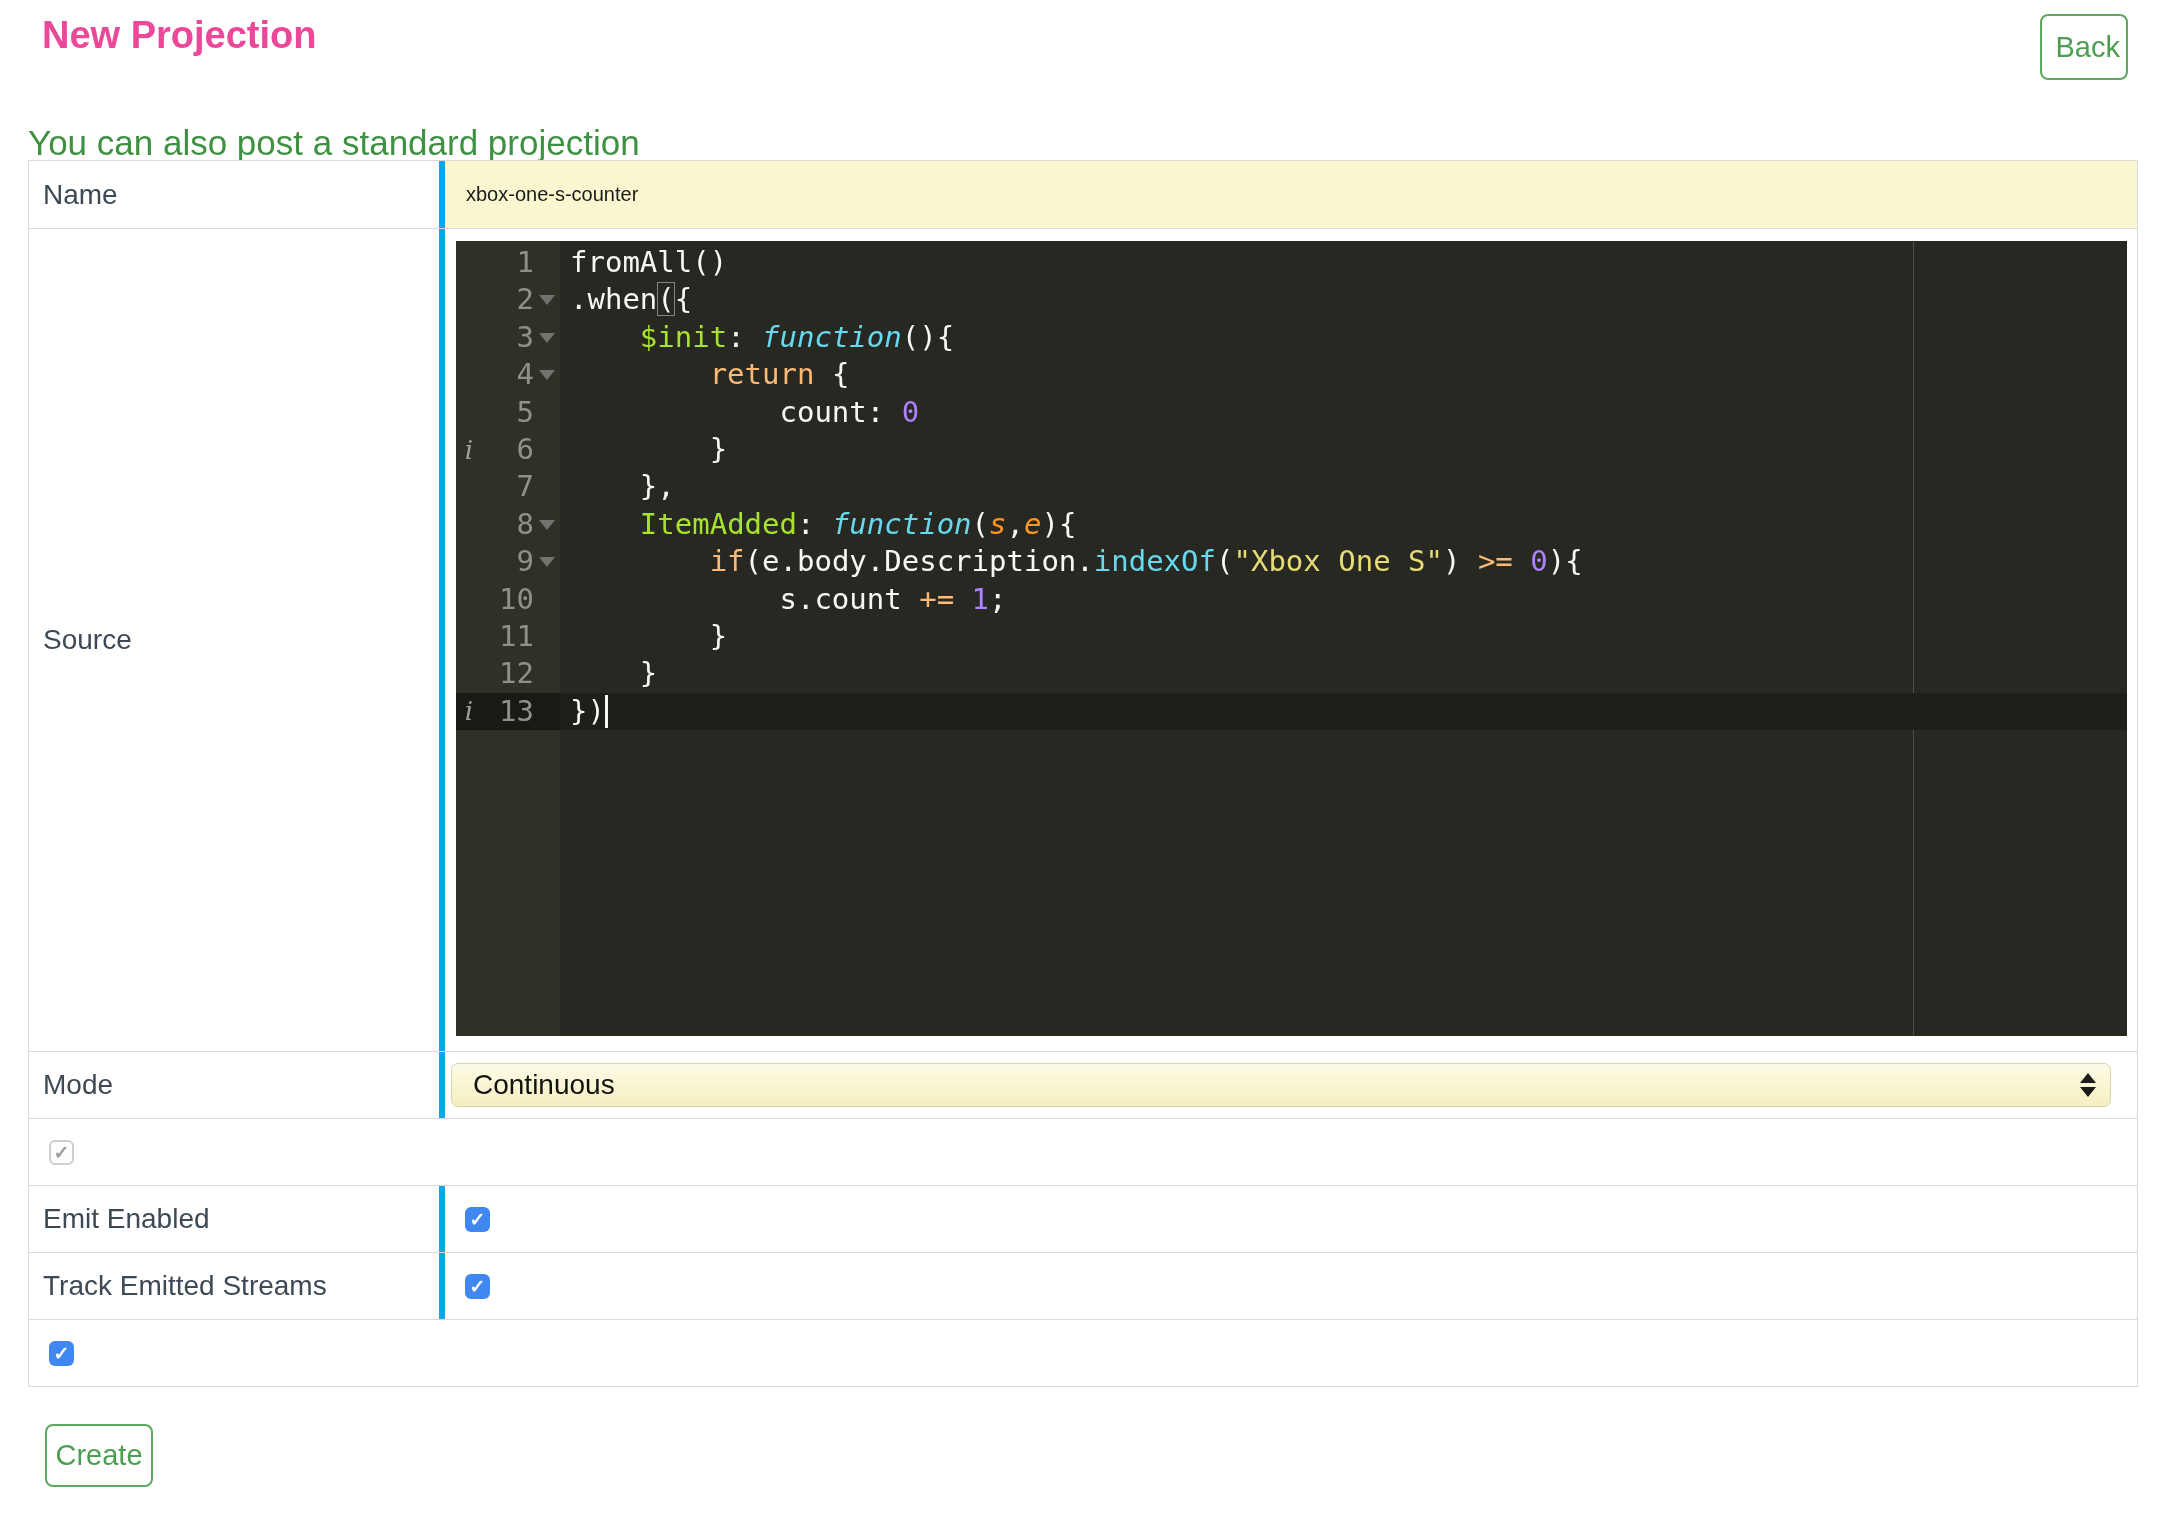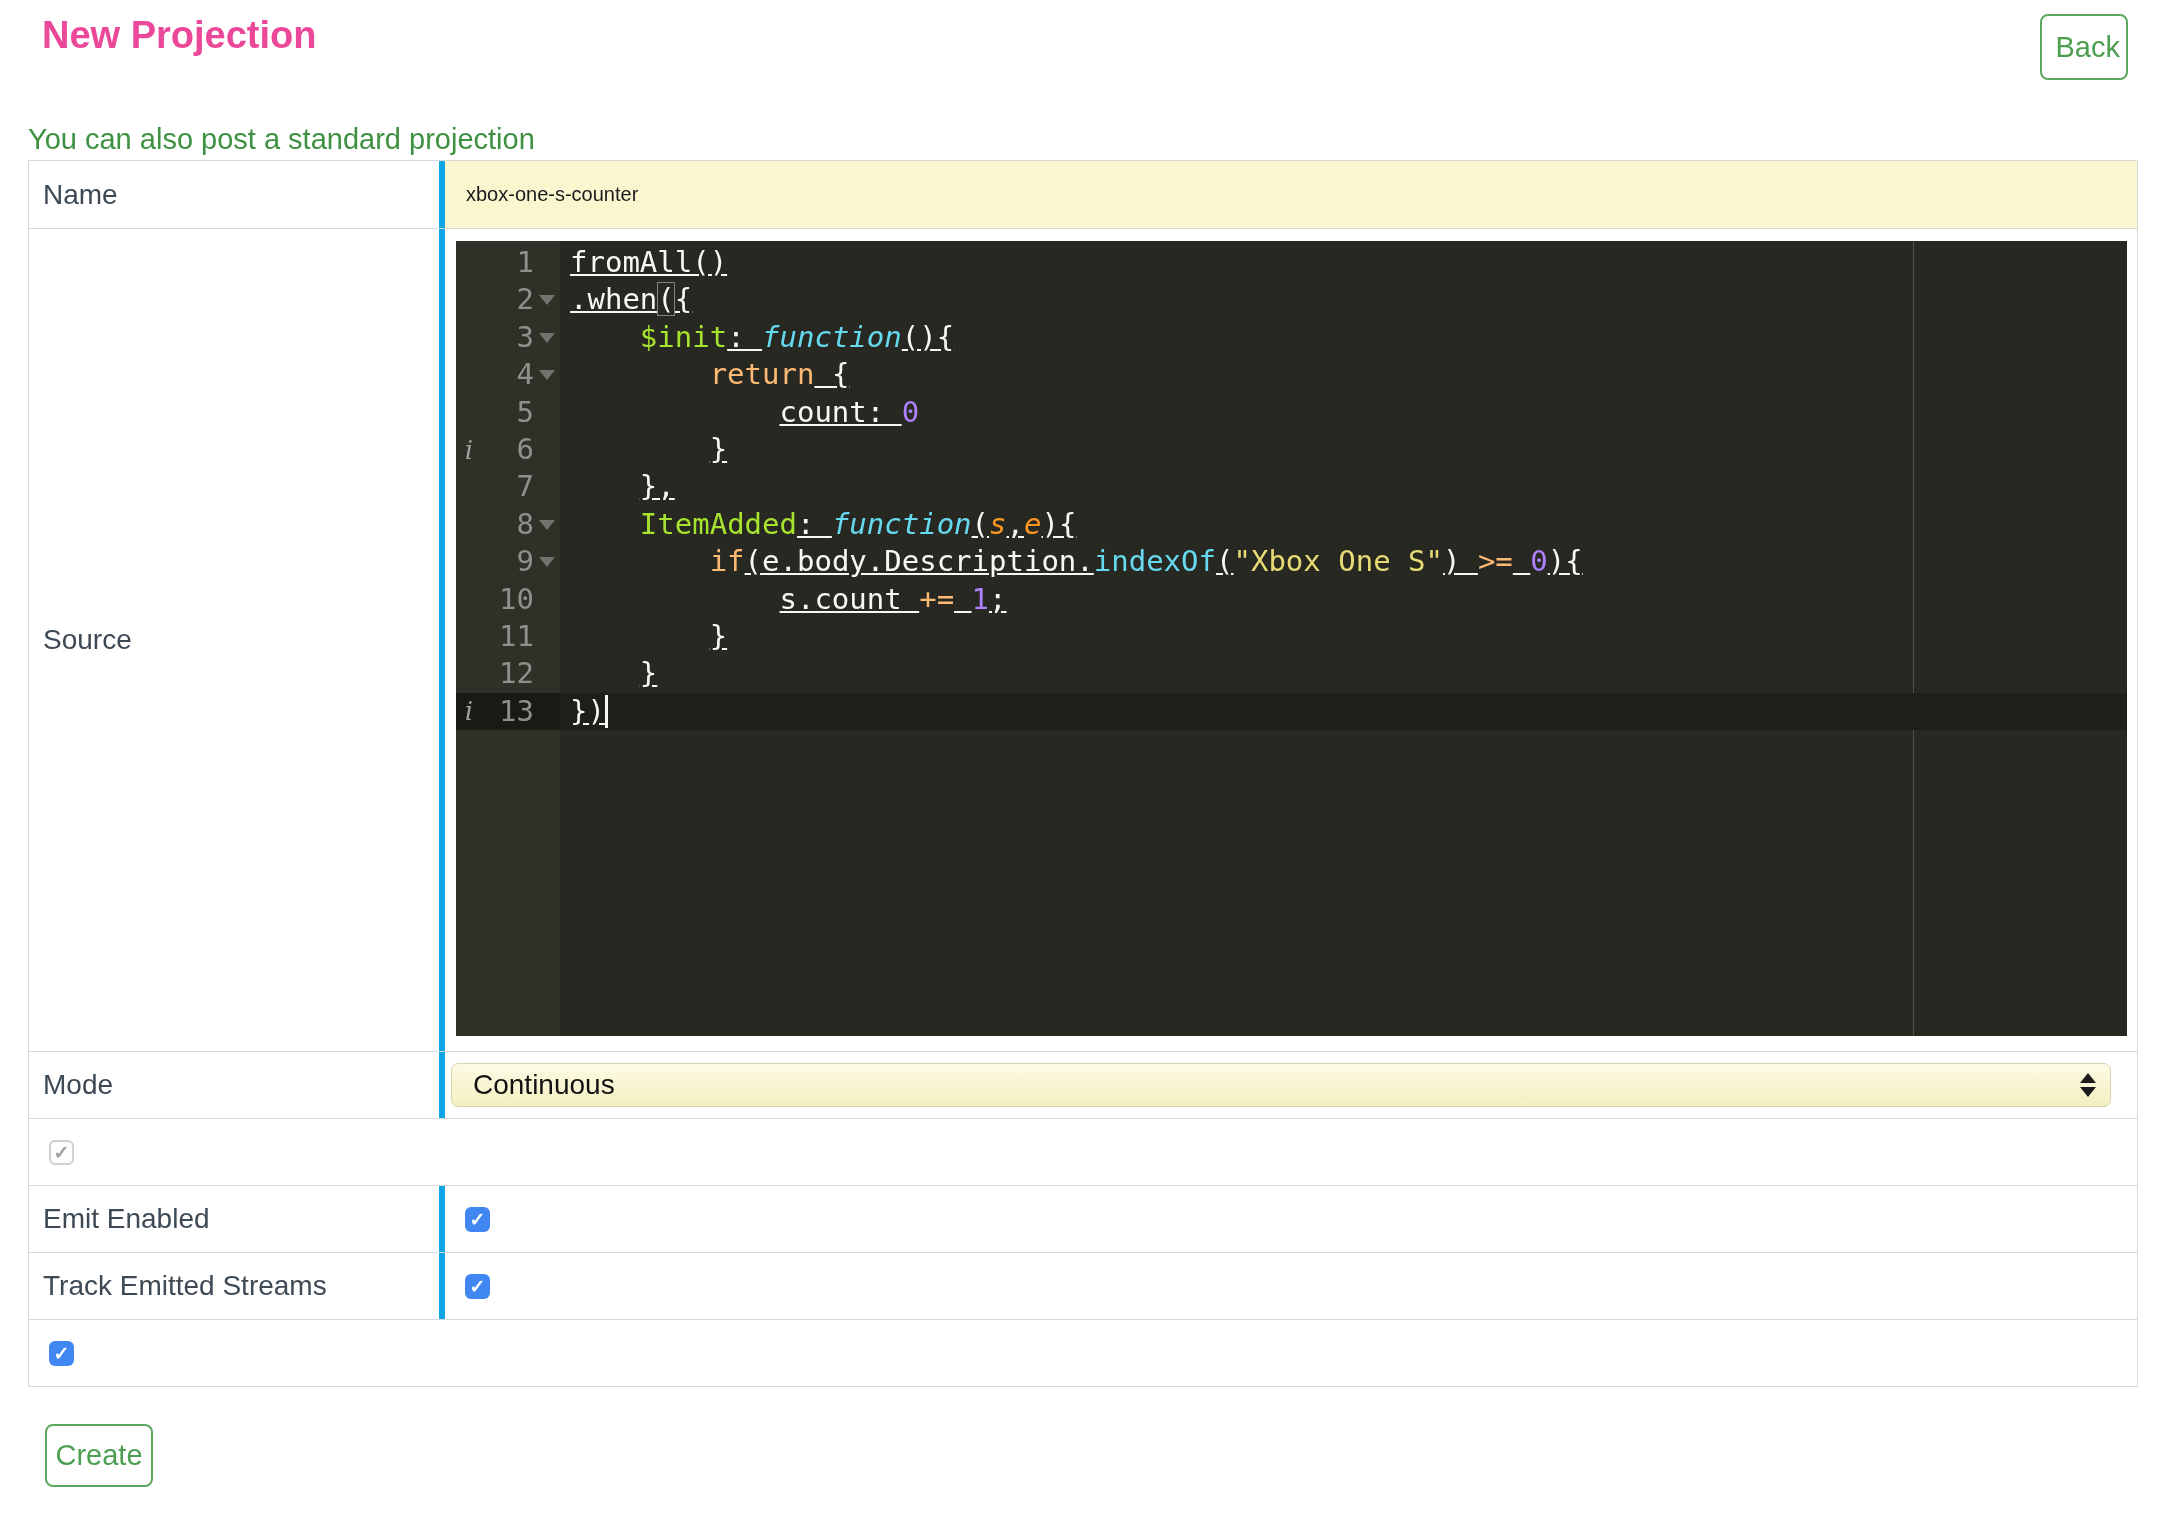--- a/index.html
+++ b/index.html
@@ -5,21 +5,21 @@
   html,body{margin:0;padding:0;}
   body{
     width:2166px;height:1513px;position:relative;background:#ffffff;
     font-family:"Liberation Sans",sans-serif;overflow:hidden;
   }
   
   .page-title{position:absolute;left:42px;top:14px;margin:0;font-size:38px;font-weight:bold;color:#ec4899;text-align:center;}
   .btn{background:#fff;border:2px solid #5ba85e;border-radius:8px;color:#4c9e50;
        font-family:"Liberation Sans",sans-serif;font-size:29px;cursor:pointer;}
   .back-btn{position:absolute;top:14px;right:38px;width:88px;height:66px;text-align:right;}
-  .std-link{position:absolute;left:28px;top:123px;font-size:29px;color:#3f9142;text-decoration:none;cursor:pointer;}
+  .std-link{position:absolute;left:28px;top:123px;font-size:35px;color:#3f9142;text-decoration:none;cursor:pointer;}
   
   .tbl{position:absolute;left:28px;top:160px;width:2108px;border:1px solid #d9d9d9;background:#fff;}
   .row{display:flex;}
   .row + .row{border-top:1px solid #d9d9d9;}
   .lab{width:416px;min-width:416px;border-right:6px solid #0ea5e9;display:flex;align-items:center;
        padding-left:14px;box-sizing:border-box;color:#3e4956;font-size:28px;}
   .val{flex:1;position:relative;min-width:0;}
   .row-name{height:67px;}
   .row-source{height:822px;}
   .row-mode{height:66px;}
@@ -37,21 +37,21 @@
   .gnum{flex:1;text-align:right;}
   .gfold{width:26px;height:100%;position:relative;}
   .gfold.has::after{content:"";position:absolute;left:5px;top:14px;width:0;height:0;
        border-left:8px solid transparent;border-right:8px solid transparent;border-top:10px solid #72736c;}
   .scroller{flex:1;position:relative;padding-top:3px;color:#f8f8f2;overflow:hidden;}
   .pmargin{position:absolute;left:1353px;top:0;bottom:0;width:1px;background:#4f504a;z-index:0;}
   .crow{height:37.4px;white-space:pre;padding-left:10px;position:relative;z-index:1;}
   .crow.cactive{background:#1e1f19;}
   .ind{display:inline-block;width:4ch;}
   .ind.guide{border-left:1px dotted #4b4c42;margin-left:-1px;}
-  .tk-p{color:#f8f8f2;text-decoration:underline;}
+  .tk-p{color:#f8f8f2;}
   .tk-g{color:#a6e22e;}
   .tk-f{color:#66d9ef;font-style:italic;}
   .tk-b{color:#66d9ef;}
   .tk-k{color:#fdba74;}
   .tk-num{color:#ae81ff;}
   .tk-s{color:#e6db74;}
   .tk-o{color:#fd971f;font-style:italic;}
   .tk-m{color:#f8f8f2;outline:1px solid #82837d;outline-offset:-1px;}
   .cursor{display:inline-block;width:3px;height:33px;background:#f6f6f4;vertical-align:text-bottom;}
   

